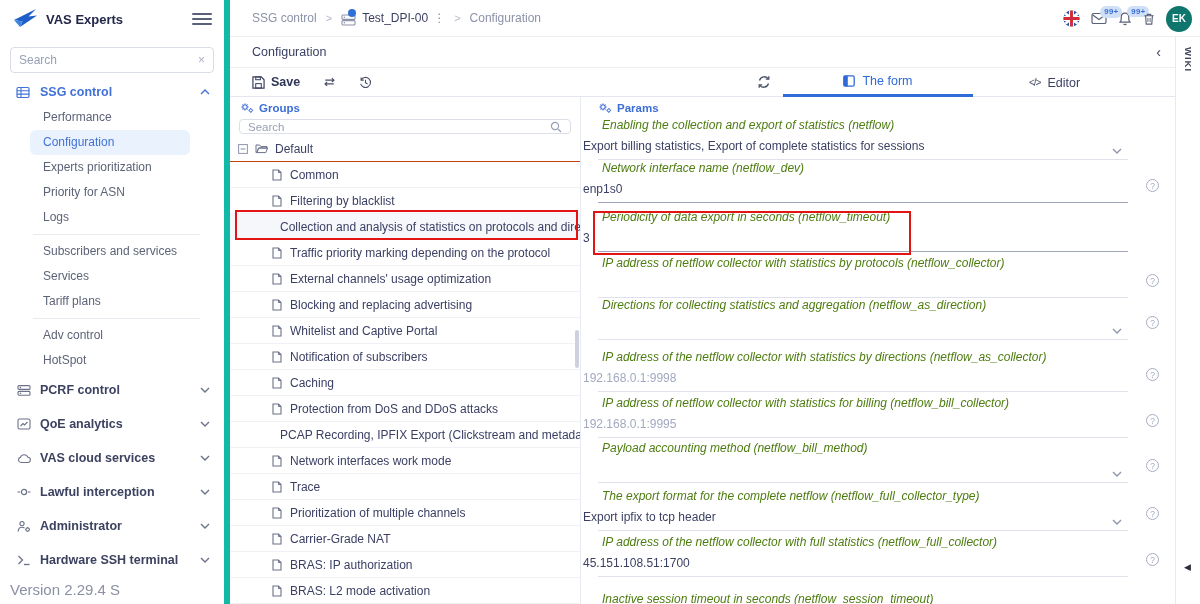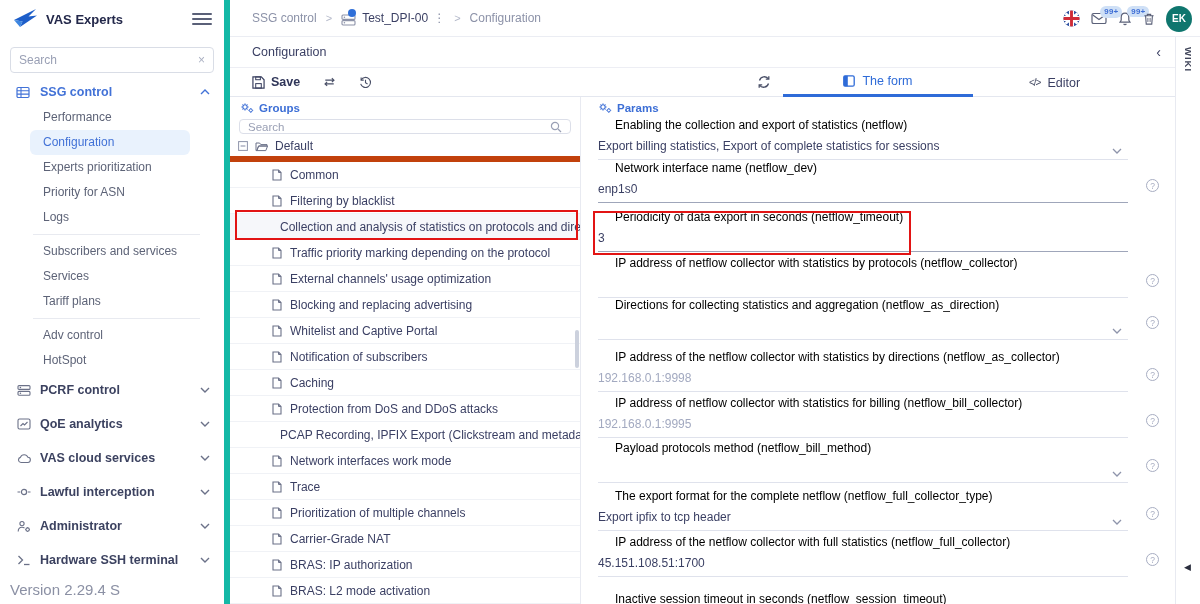--- a/index.html
+++ b/index.html
@@ -77,44 +77,44 @@
   
   .groups-col { flex:0 0 351px; border-right:1px solid #e8eaf1; display:flex; flex-direction:column;
     position:relative; overflow:hidden; }
   .gsearch { margin:4px 9px 2px; height:23px; border:1px solid #dcdfe9; border-radius:4px;
     display:flex; align-items:center; padding:0 8px; }
   .gsearch input { border:none; outline:none; flex:1; font-size:11.5px; color:#3a3f63;
     font-family:"Liberation Sans", sans-serif; }
   .gsearch input::placeholder { color:#9aa0b5; }
   .tree { flex:1; }
   .troot { height:26px; display:flex; align-items:center; gap:7px; padding-left:8px;
-    font-size:12px; color:#3a3f63; border-bottom:6px solid #c2410c; cursor:pointer; }
+    font-size:12px; color:#3a3f63; border-bottom:1px solid #c2410c; cursor:pointer; }
   .grow { height:26px; display:flex; align-items:center; gap:8px; padding-left:42px;
     font-size:12px; color:#3a3f63; border-bottom:1px solid #f0f2f6; cursor:pointer;
     position:relative; white-space:nowrap; }
   .grow.annotated { background:#f6f7fa; }
   .grow.annotated::after { content:""; position:absolute; left:5px; right:2px; top:-4px; bottom:-1px;
     border:2px solid #e21414; pointer-events:none; }
   .gthumb { position:absolute; right:1px; top:233px; width:4px; height:38px; background:#ccd1dd; border-radius:2px; }
 
   
   .params-col { flex:1; display:flex; flex-direction:column; overflow:hidden; }
   .pfields { margin-top:4px; }
   .pfield { position:relative; }
   .pfield::after { content:""; position:absolute; left:17px; right:47px; bottom:0;
     border-bottom:1px solid #dfe2ec; }
   .pfield.edited::after { border-color:#9fa6ba; }
   .pfield.clipped::after { display:none; }
   .pfield:nth-child(1){height:41px} .pfield:nth-child(2){height:43px} .pfield:nth-child(3){height:49px}
   .pfield:nth-child(4){height:46px} .pfield:nth-child(5){height:42px} .pfield:nth-child(6){height:52px}
   .pfield:nth-child(7){height:46px} .pfield:nth-child(8){height:45px} .pfield:nth-child(9){height:48px}
   .pfield:nth-child(10){height:46px} .pfield:nth-child(11){height:30px}
-  .plabel { position:absolute; left:34px; bottom:28px; font-size:12px; color:#000000; white-space:nowrap; }
+  .plabel { position:absolute; left:21px; bottom:28px; font-size:12px; color:#4d7c0f; white-space:nowrap;font-style:italic; }
   .pfield.clipped .plabel { bottom:auto; top:15px; }
-  .pvalrow { position:absolute; left:17px; right:47px; bottom:5px; height:16px; font-size:12px;
+  .pvalrow { position:absolute; left:2px; right:47px; bottom:5px; height:16px; font-size:12px;
     color:#3a3f63; cursor:text; }
   .pvalue.muted { color:#a2a9c0; }
   .pchev { position:absolute; right:6px; bottom:1px; color:#8e94ab; cursor:pointer; }
   .phelp { position:absolute; right:16px; bottom:11px; width:13px; height:13px; border:1px solid #a7adc2;
     border-radius:50%; color:#a7adc2; font-size:8.5px; display:flex; align-items:center;
     justify-content:center; cursor:pointer; }
   .redbox { display:none; position:absolute; left:12px; bottom:-3px; width:318px; height:44px;
     border:2px solid #e21414; pointer-events:none; z-index:3; }
   .pfield.annotated .redbox { display:block; }
 
@@ -600,21 +600,21 @@
 
     <div class="plabel">IP address of netflow collector with statistics for billing (netflow_bill_collector)</div>
     <div class="pvalrow">
       <span class="pvalue muted">192.168.0.1:9995</span>
       
     </div>
     <span class="phelp">?</span>
   </div>
                 <div class="pfield">
 
-    <div class="plabel">Payload protocols method (netflow_bill_method)</div>
+    <div class="plabel">Payload accounting method (netflow_bill_method)</div>
     <div class="pvalrow">
       <span class="pvalue"></span>
       <span class="pchev">
         <svg width="10" height="6" viewBox="0 0 10 6">
                         <path d="M1 1 L5 5 L9 1" stroke="#8e94ab" stroke-width="1.3" fill="none"></path>
                       </svg>
       </span>
     </div>
     <span class="phelp">?</span>
   </div>

